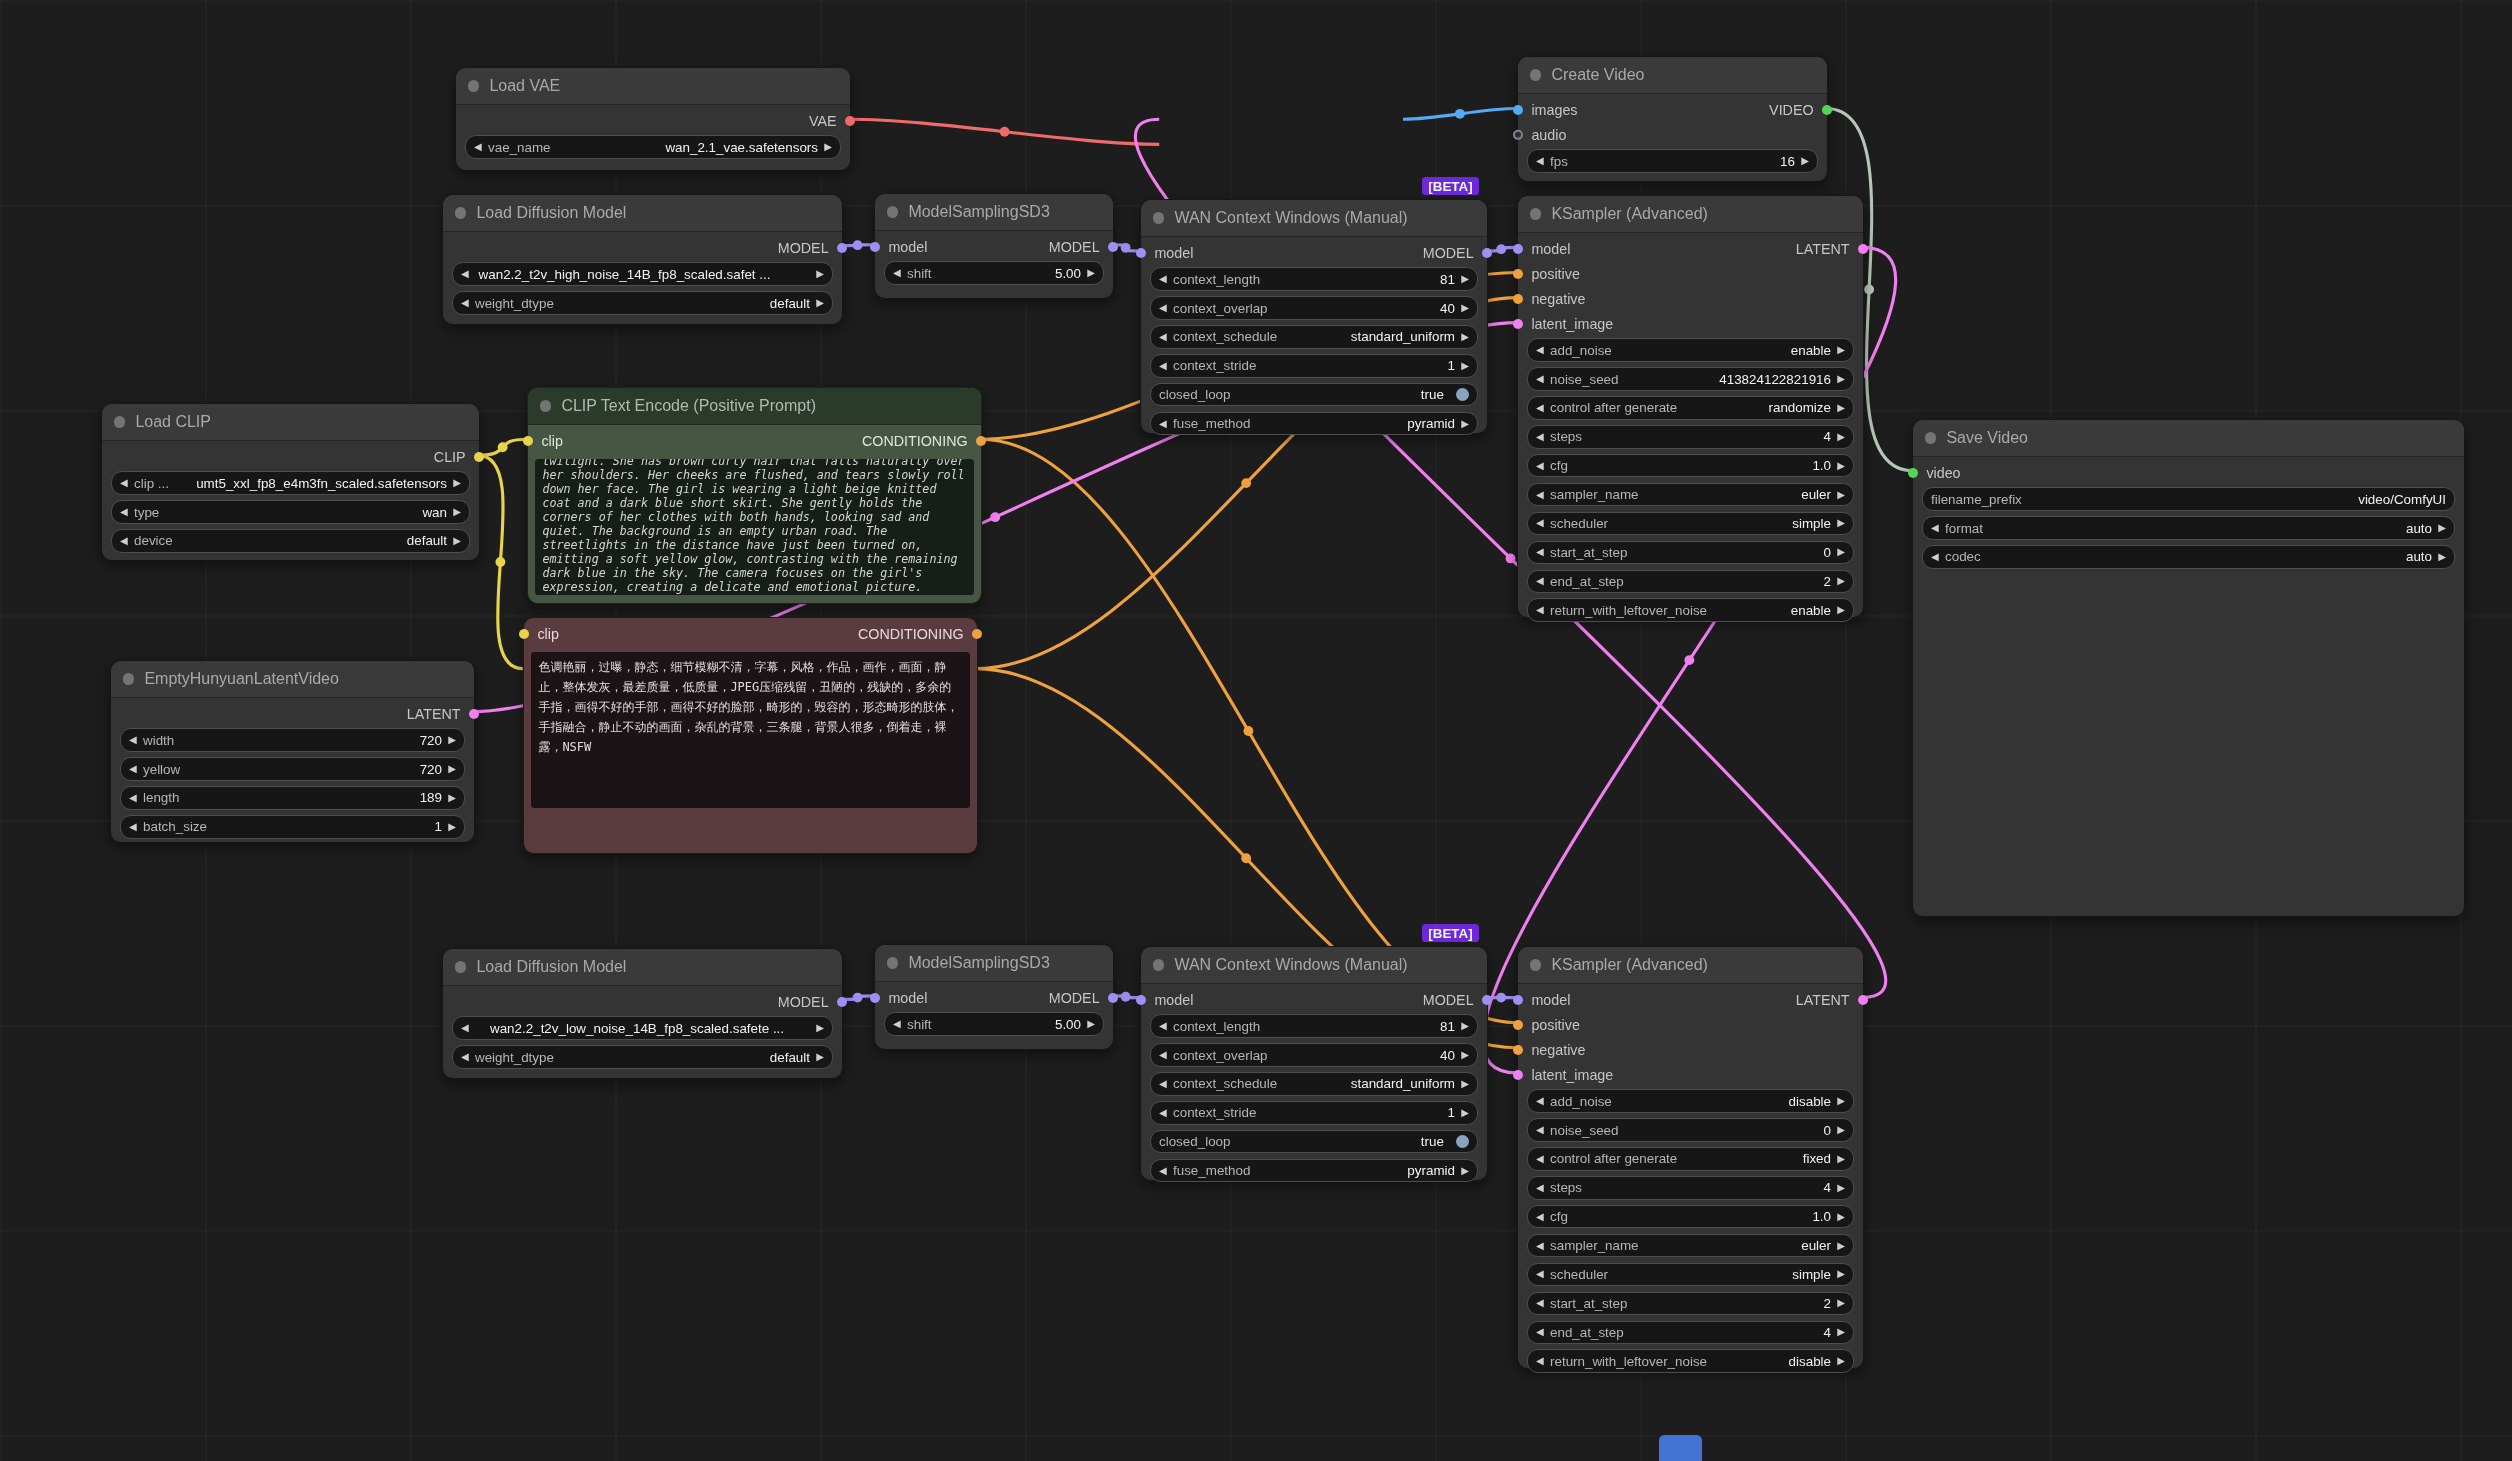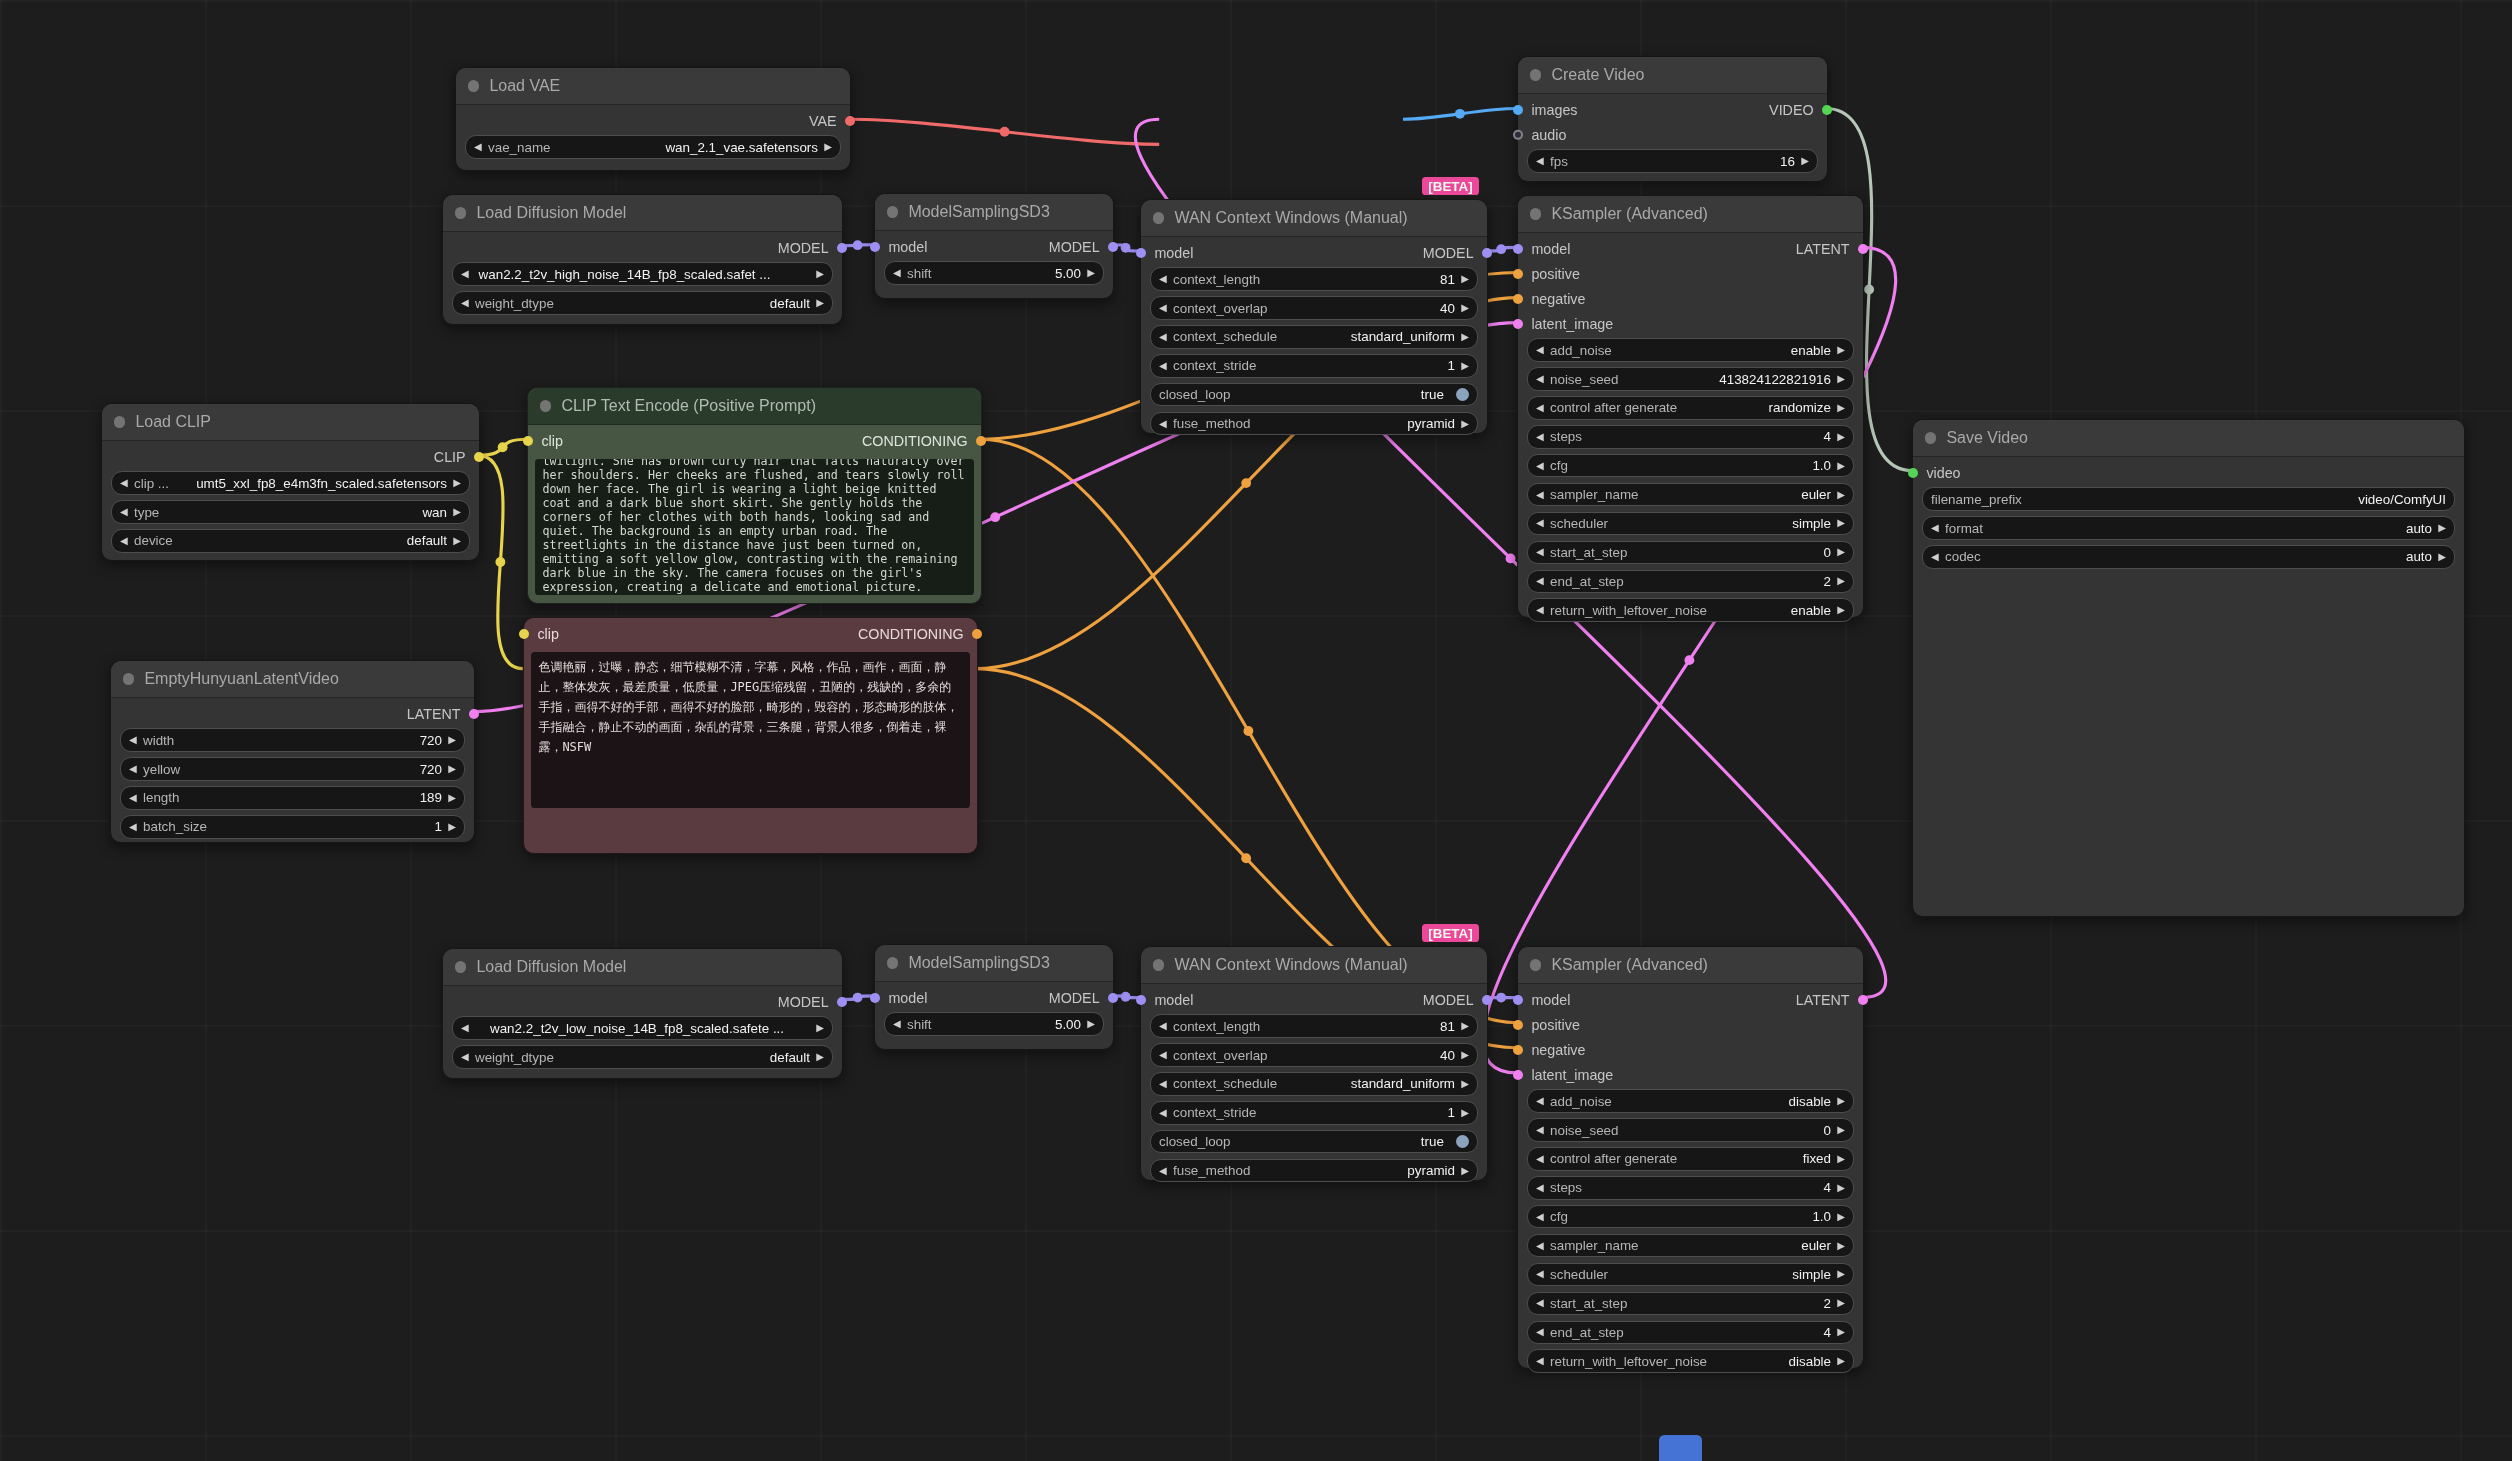--- a/index.html
+++ b/index.html
@@ -41,21 +41,21 @@
     background:#161616;border:0.9px solid #4e4e4e;
     display:flex;align-items:center;padding:0 8px;gap:6.3px;
     font-size:13.4px;color:#b6b6b6;white-space:nowrap;
   }
   .widget .arrow{font-size:10px;color:#cfcfcf;flex:0 0 auto;line-height:1;}
   .widget .w-label{overflow:hidden;text-overflow:ellipsis;}
   .widget .w-value{margin-left:auto;color:#f2f2f2;}
   .widget .toggle-dot{width:13.4px;height:13.4px;border-radius:50%;background:#8ba3bd;flex:0 0 auto;margin-left:5.4px;}
   .beta-badge{
     position:absolute;top:-23px;right:8px;height:18px;padding:0 6.3px;
-    background:#ec4899;border-radius:3.6px;color:#eef6ee;font-size:13.4px;
+    background:#6d28d9;border-radius:3.6px;color:#eef6ee;font-size:13.4px;
     display:flex;align-items:center;font-weight:bold;
   }
   
   .node.green{background:#465643;border-color:#1b241b;}
   .node.green .node-header{background:#2a3a2b;color:#afbcaf;border-bottom-color:rgba(0,0,0,0.3);}
   .node.green .io-row{color:#dde6dd;}
   .node.red{background:#5a3b40;border-color:#241618;}
   .node.red .node-header{background:#3c272b;color:#c5b2b5;border-bottom-color:rgba(0,0,0,0.3);}
   .node.red .io-row{color:#e8d9db;}
   .prompt-area{
@@ -385,21 +385,21 @@
         <span class="collapse-dot"></span>
         <span>CLIP Text Encode (Positive Prompt)</span>
       </div>
       <div class="node-body">
         <div class="io-row">
           <span class="port in" style="background: rgb(232, 212, 75);"></span>
           <span class="io-label-in">clip</span>
           <span class="io-label-out">CONDITIONING</span>
           <span class="port out" style="background: rgb(239, 161, 63);"></span>
         </div>
-        <div class="prompt-area" style="height: 136px;">
+        <div class="prompt-area" style="height: 136px; font-style: italic;">
           <div class="prompt-text">twilight. She has brown curly hair that falls naturally over her shoulders. Her cheeks are flushed, and tears slowly roll down her face. The girl is wearing a light beige knitted coat and a dark blue short skirt. She gently holds the corners of her clothes with both hands, looking sad and quiet. The background is an empty urban road. The streetlights in the distance have just been turned on, emitting a soft yellow glow, contrasting with the remaining dark blue in the sky. The camera focuses on the girl's expression, creating a delicate and emotional picture.</div>
         </div>
       </div>
     </div>
     <div class="node red" style="left: 523px; top: 617px; width: 453px; height: 235px;">
       <div class="node-body">
         <div class="io-row">
           <span class="port in" style="background: rgb(232, 212, 75);"></span>
           <span class="io-label-in">clip</span>
           <span class="io-label-out">CONDITIONING</span>

